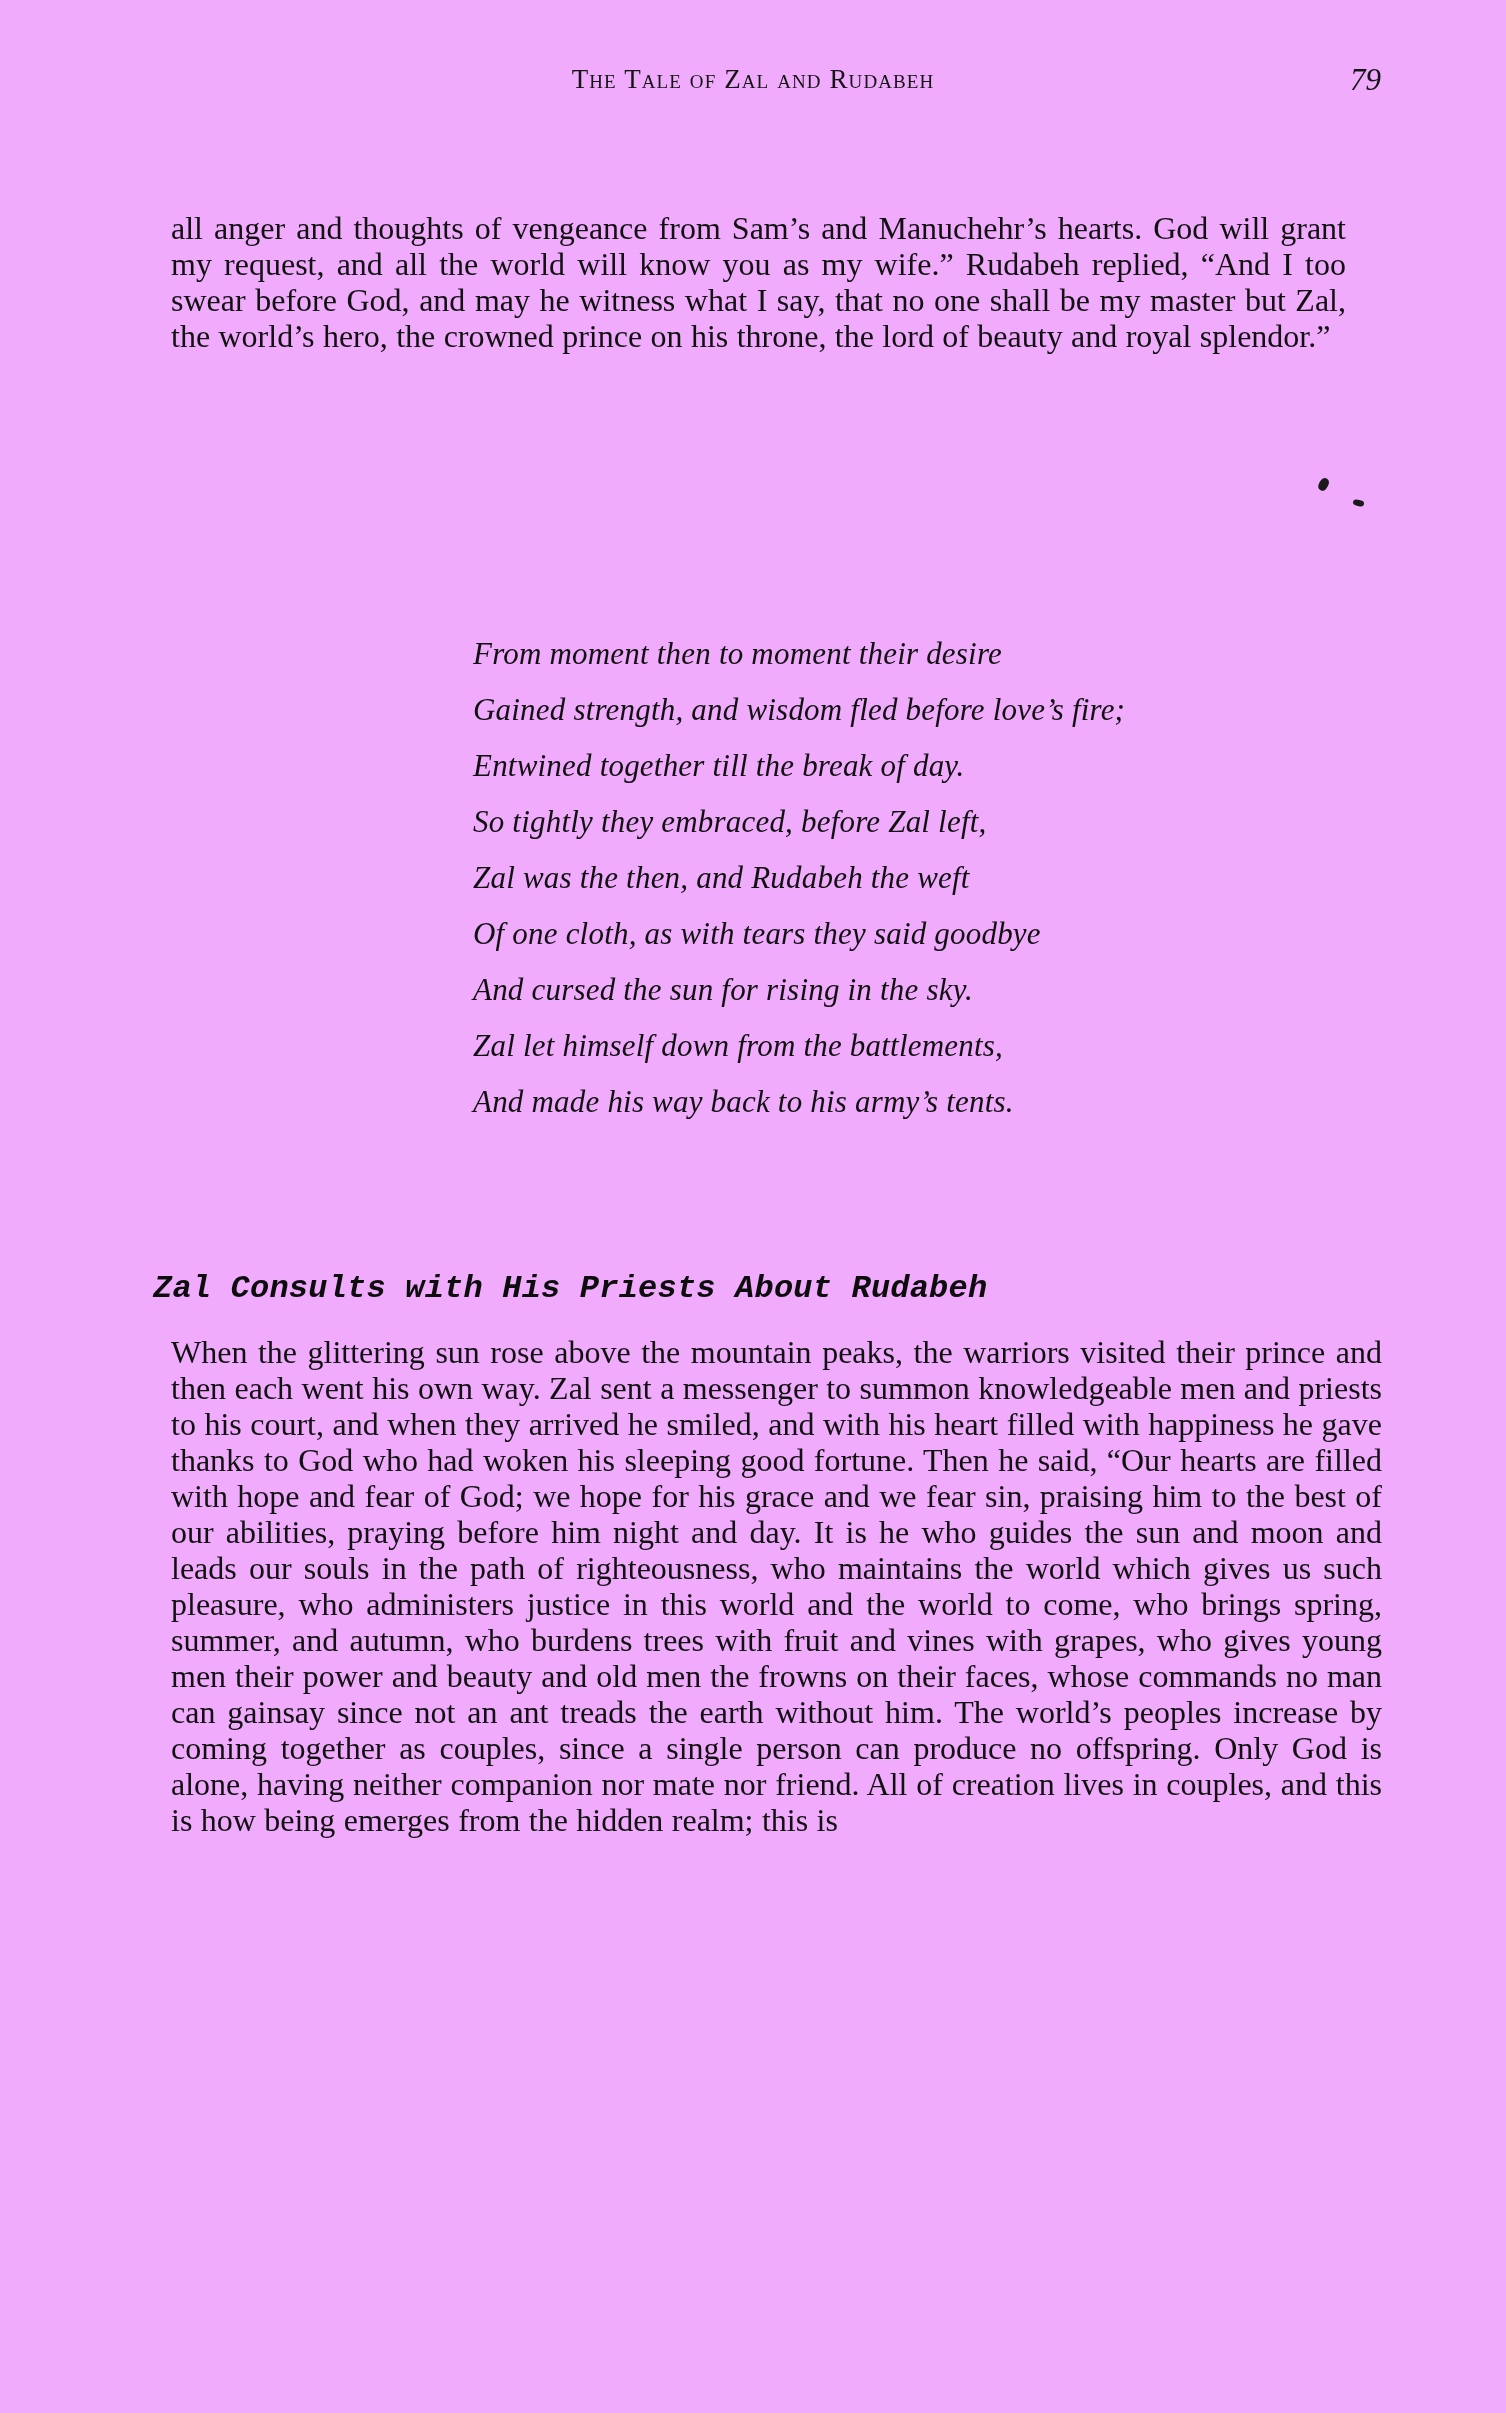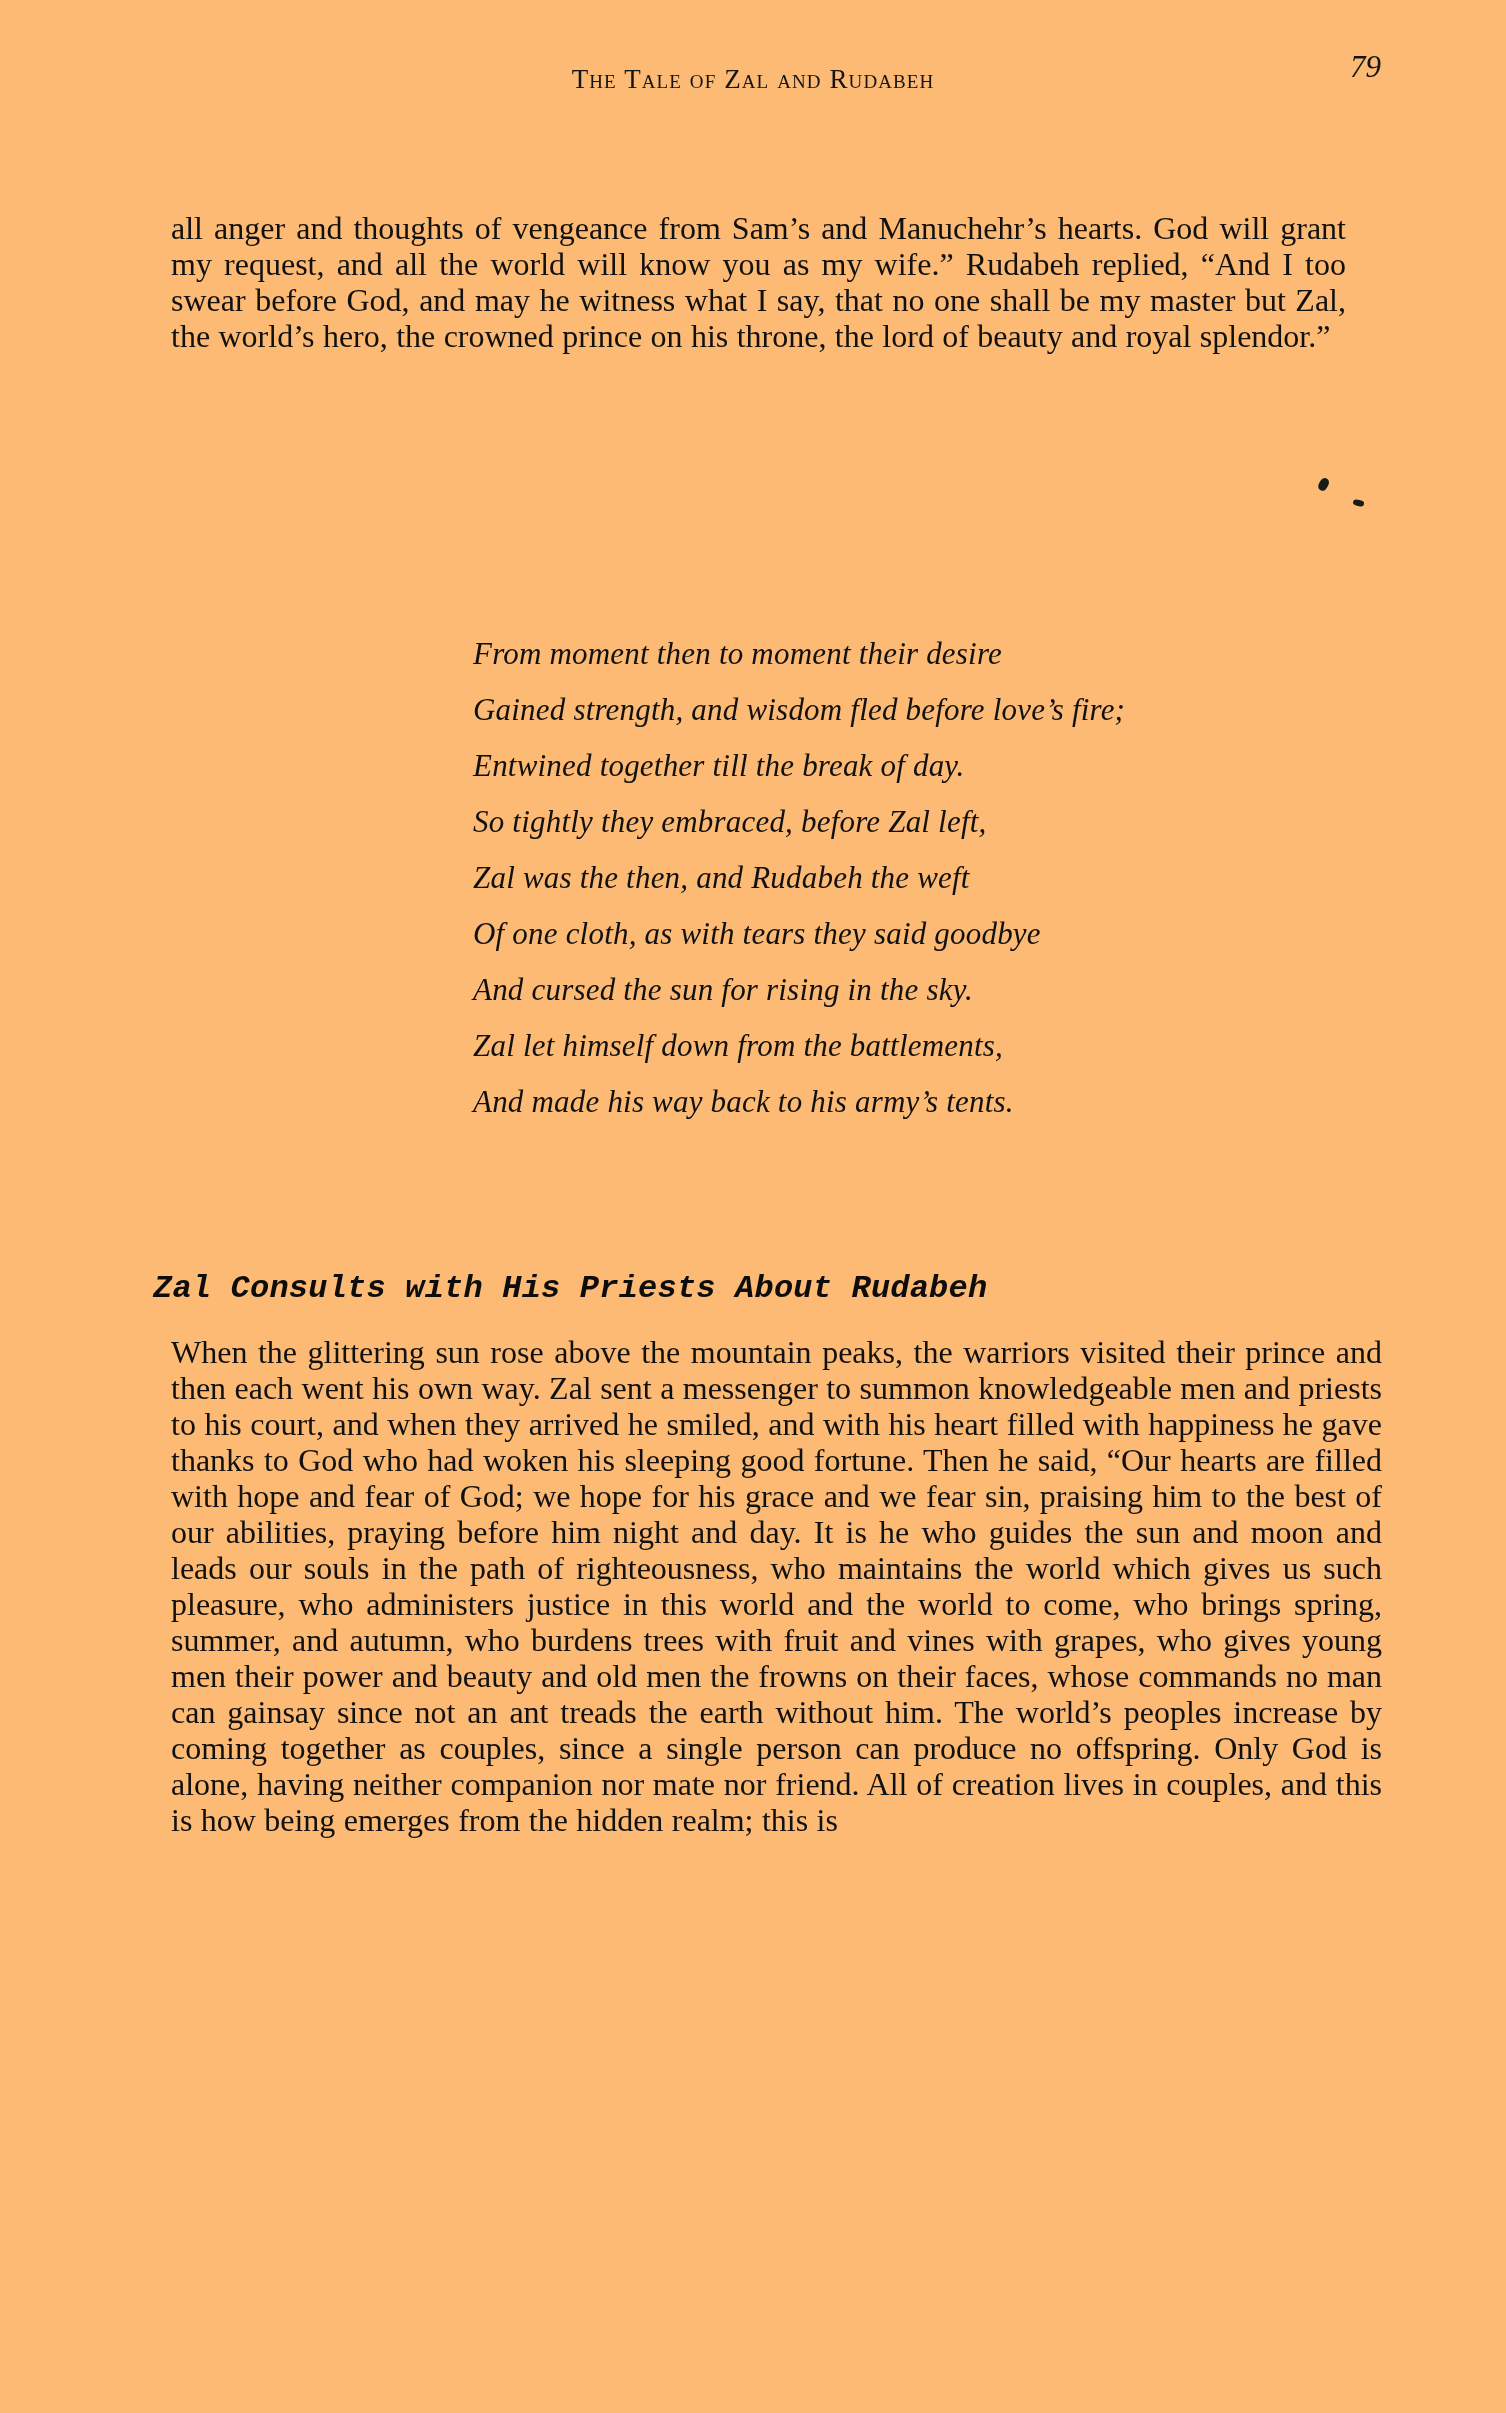--- a/index.html
+++ b/index.html
@@ -4,42 +4,42 @@
 <style>
   html, body {
     margin: 0;
     padding: 0;
     background: #ffffff;
   }
   .page {
     position: relative;
     width: 1506px;
     height: 2413px;
-    background: #fdba74;
+    background: #f0abfc;
     font-family: "Liberation Serif", "DejaVu Serif", serif;
     color: #111111;
     overflow: hidden;
   }
 
   
   .running-head {
     position: absolute;
     left: 0;
     top: 64px;
     width: 1506px;
     text-align: center;
     font-size: 27px;
     letter-spacing: 1.1px;
     font-variant: small-caps;
     color: #151515;
   }
   .folio {
     position: absolute;
     right: 125px;
-    top: 49px;
+    top: 62px;
     font-size: 31px;
     font-style: italic;
     color: #151515;
   }
 
   
   .textblock {
     position: absolute;
     left: 153px;
     top: 192px;

